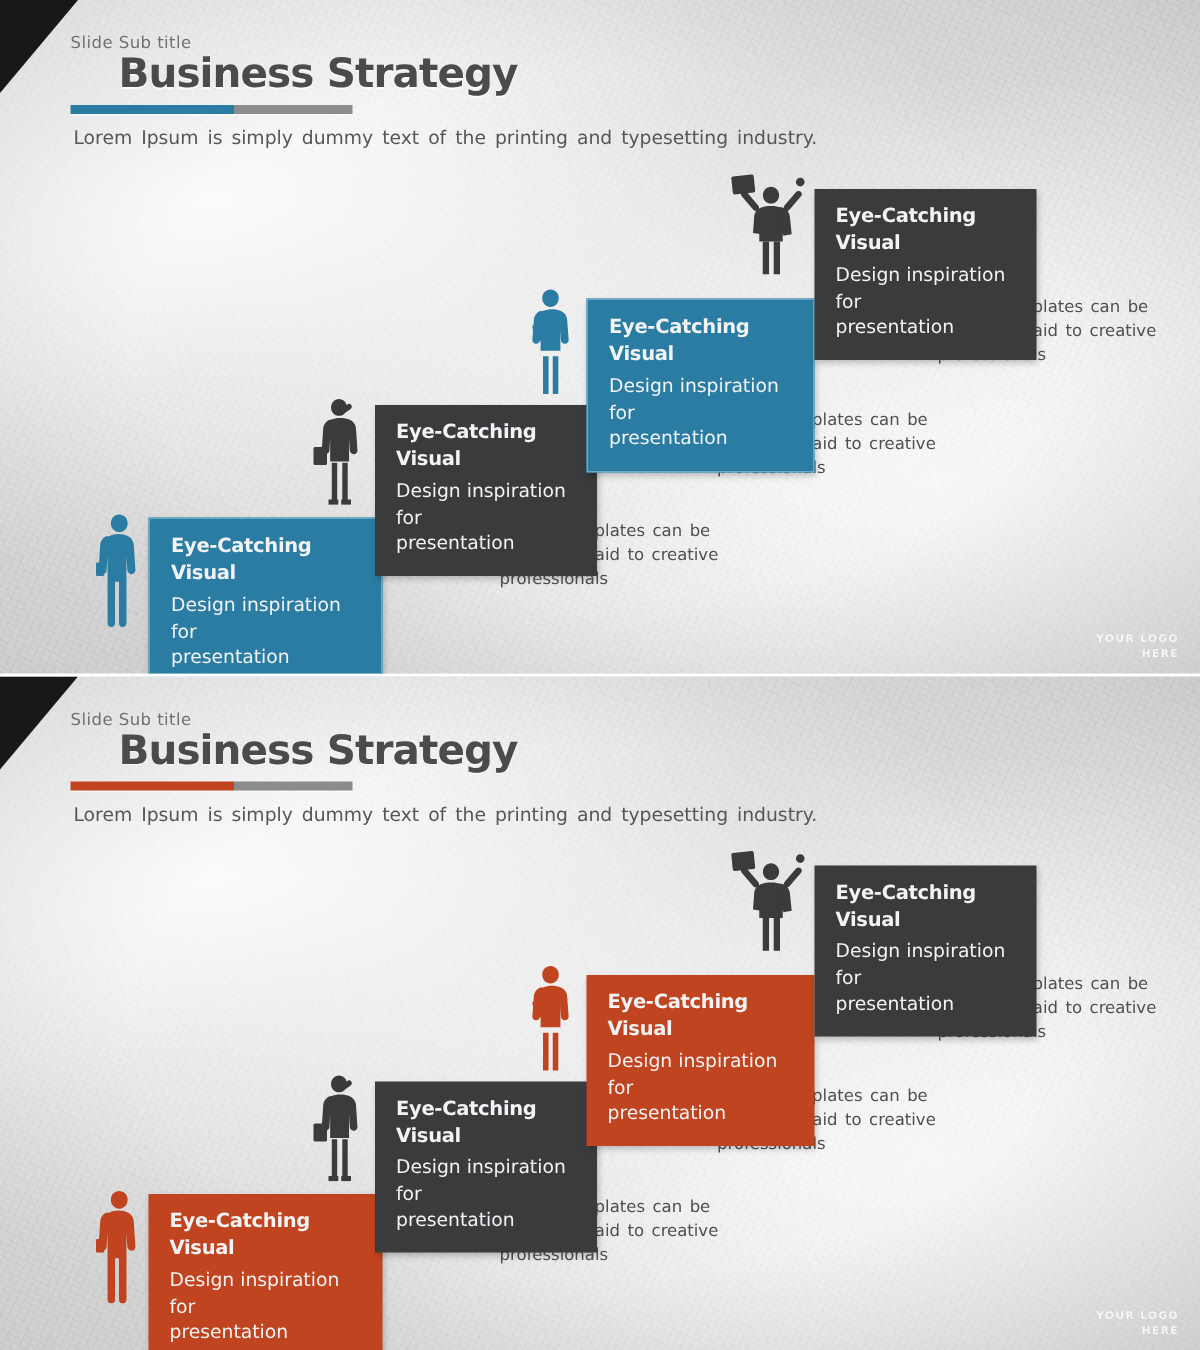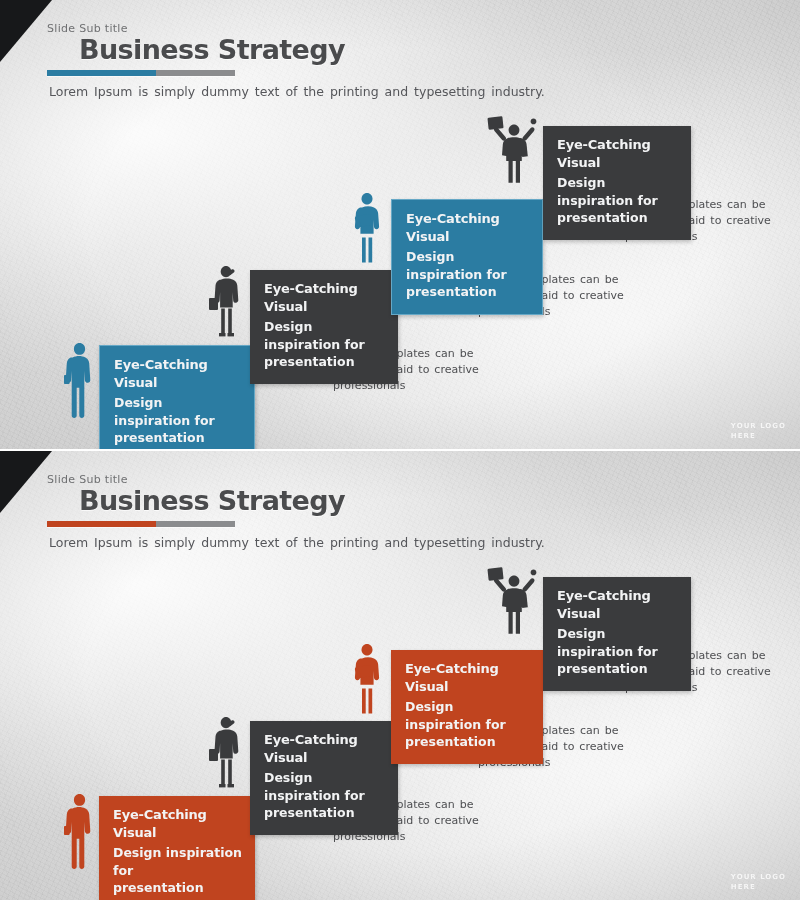--- a/index.html
+++ b/index.html
@@ -93,40 +93,40 @@
     line-height: 1.42;
     box-shadow: 1px 2px 4px rgba(0,0,0,0.22);
     font-family: "DejaVu Sans", sans-serif;
   }
   .card .l1 {
     font-weight: bold;
     letter-spacing: -0.2px;
     font-size: 13px;
     margin-bottom: 1px;
   }
-  .card .l2, .card .l3 { font-weight: bold; }
+  .card .l2, .card .l3 { font-weight: normal; }
   .card.dark { background: #3a3b3d; }
 
   .arrow { position: absolute; }
   .arrow svg { display: block; }
 
   .note {
     position: absolute;
     font-size: 11px;
     line-height: 1.45;
     color: #4e4f52;
     word-spacing: 1.5px;
     width: 170px;
     font-family: "DejaVu Sans", sans-serif;
   }
 
   .watermark {
     position: absolute;
     right: 14px; bottom: 8px;
-    text-align: left;
+    text-align: right;
     color: rgba(255,255,255,0.82);
     font-size: 7px;
     letter-spacing: 1px;
     line-height: 1.35;
     font-weight: bold;
     text-shadow: 0 0 1px rgba(0,0,0,0.05);
     z-index: 6;
     font-family: "DejaVu Sans", sans-serif;
     margin-left: 12px;
   }

